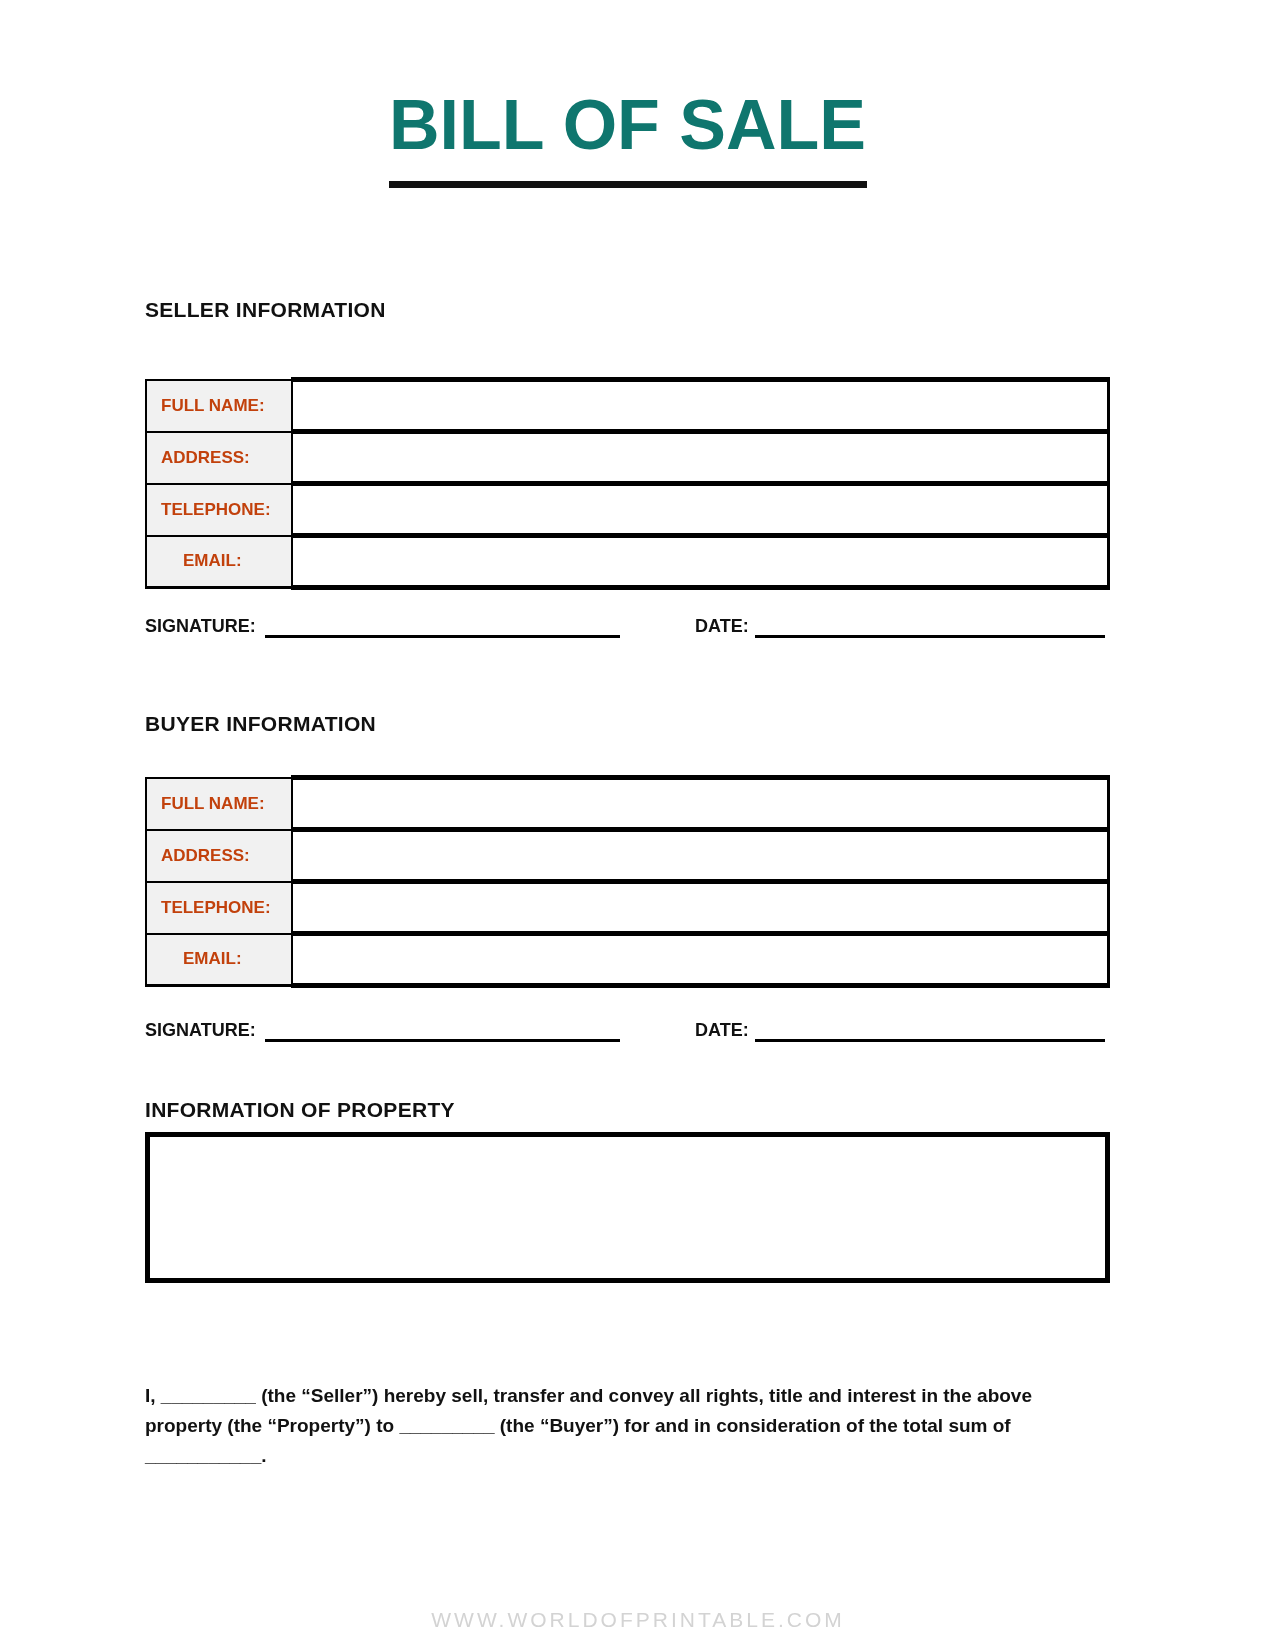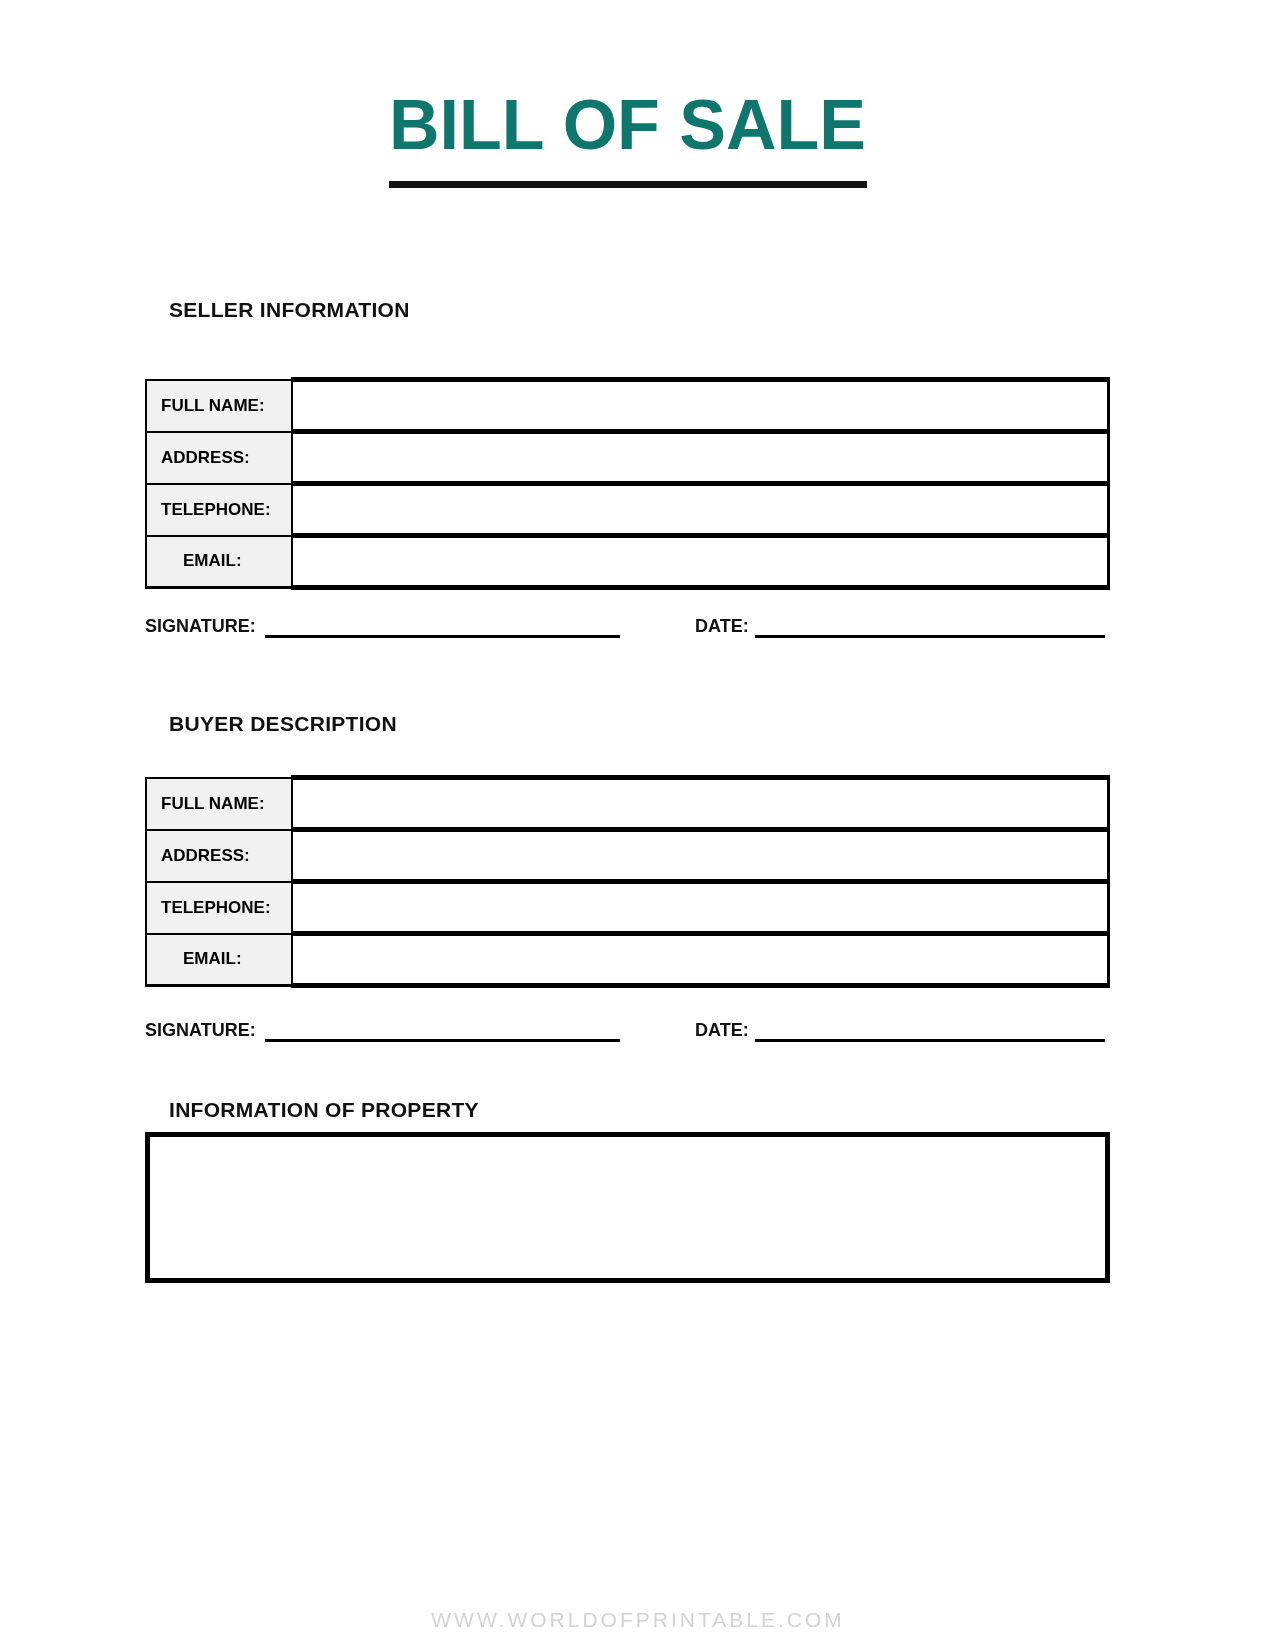--- a/index.html
+++ b/index.html
@@ -39,21 +39,20 @@
     background: #111111;
   }
   
   .section-heading {
     position: absolute;
     left: 0;
     font-size: 21px;
     font-weight: bold;
     letter-spacing: 0.3px;
     color: #111111;
-    margin-left: 24px;
   }
   .heading-seller   { top: 298px; }
   .heading-buyer    { top: 712px; }
   .heading-property { top: 1098px; }
 
   
   table.info-table {
     position: absolute;
     left: 0;
     width: 965px;
@@ -63,21 +62,21 @@
   .table-seller { top: 377px; }
   .table-buyer  { top: 775px; }
   td.label-cell {
     width: 122px;
     height: 47px;
     background: #f1f1f1;
     border: 2px solid #000000;
     font-size: 17px;
     font-weight: bold;
     padding: 0 8px 0 14px;
-    color: #000000;
+    color: #c2410c;
   }
   tr:last-child td.label-cell { border-bottom-width: 3px; padding-left: 36px; }
   td.value-cell {
     background: #ffffff;
     border-top: 5px solid #000000;
     border-bottom: 5px solid #000000;
     border-right: 3px solid #000000;
     border-left: none;
     padding: 0;
   }
@@ -215,21 +214,21 @@
   </tbody>
     </table>
 
   <div class="sig-row sig-row-seller">
     <span class="sig-label">SIGNATURE:</span>
     <input type="text" class="fill-line sig-line" value="" style="">
     <span class="date-label">DATE:</span>
     <input type="text" class="fill-line date-line" value="" style="">
   </div>
 
-  <div class="section-heading heading-buyer">BUYER DESCRIPTION</div>
+  <div class="section-heading heading-buyer">BUYER INFORMATION</div>
 
   <table class="info-table table-buyer">
     <tbody>
         <tr>
       <td class="label-cell">FULL NAME:</td>
       <td class="value-cell">
         <input type="text" value="" style="">
       </td>
     </tr>
     <tr>
@@ -258,16 +257,17 @@
     <input type="text" class="fill-line sig-line" value="" style="">
     <span class="date-label">DATE:</span>
     <input type="text" class="fill-line date-line" value="" style="">
   </div>
 
   <div class="section-heading heading-property">INFORMATION OF PROPERTY</div>
   <div class="property-box">
     <textarea style=""></textarea>
   </div>
 
+  <p class="statement">I, _________ (the “Seller”) hereby sell, transfer and convey all rights, title and interest in the above property (the “Property”) to _________  (the “Buyer”) for and in consideration of the total sum of ___________.</p>
 
 </div>
 
 <div class="footer">WWW.WORLDOFPRINTABLE.COM</div>
 
 </body></html>

